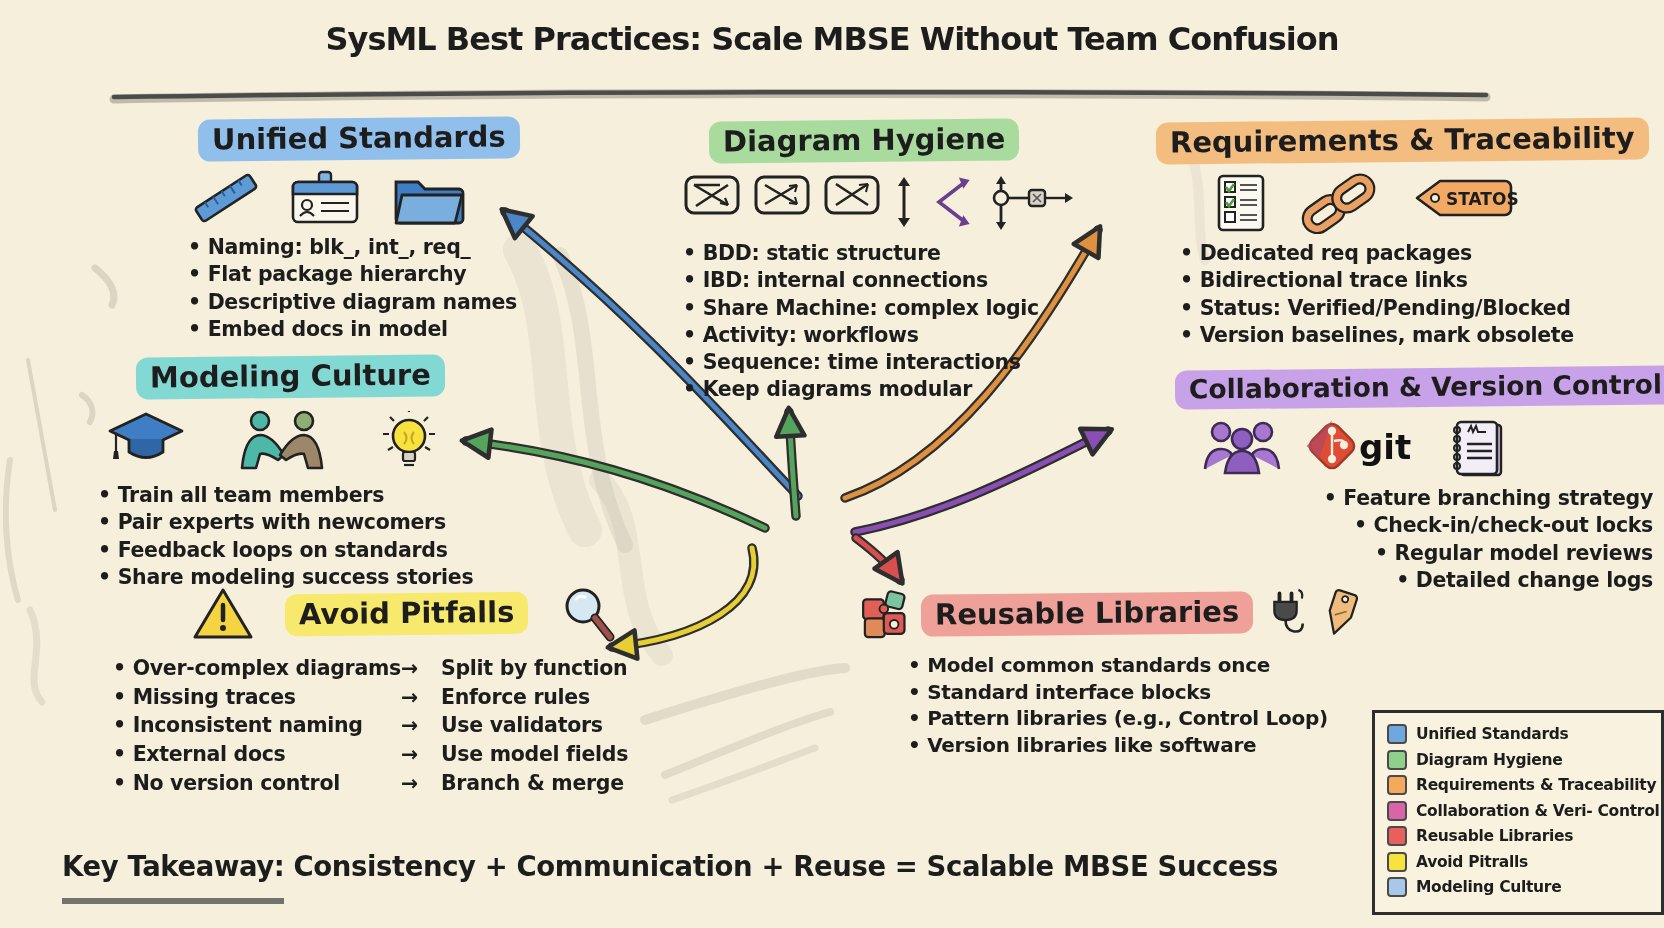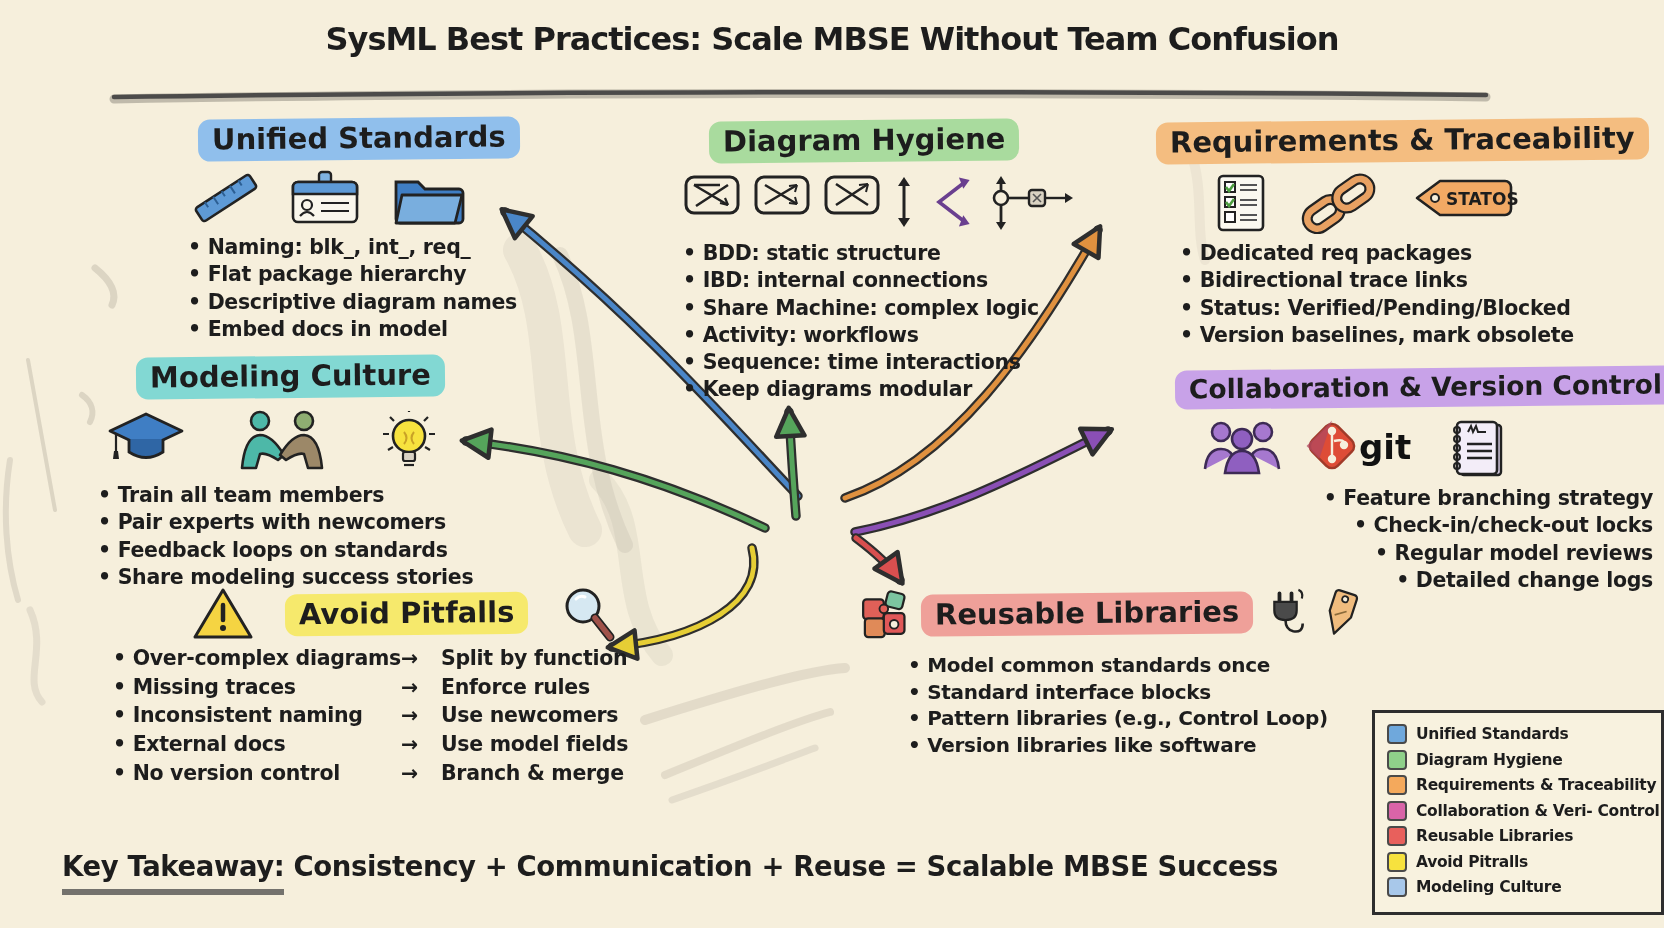--- a/index.html
+++ b/index.html
@@ -47,35 +47,35 @@
   .sec-culture .sec-title{margin-left:38px;}
   .sec-culture .icons-row{gap:44px; margin-left:6px;}
 
   .sec-collab{left:1175px; top:368px; width:478px;}
   .sec-collab .sec-title{font-size:26.5px;}
   .sec-collab .icons-row{gap:18px; margin-left:24px;}
   .sec-collab .bullets{margin-left:28px;text-align:right;}
 
   .sec-pitfalls{left:113px; top:584px; width:548px;}
   .pit-title-row{display:flex; align-items:center; gap:30px; margin-left:78px;}
-  .pit-rows{font-size:20.5px; font-weight:bold; letter-spacing:-0.3px;}
+  .pit-rows{margin-top:10px; font-size:20.5px; font-weight:bold; letter-spacing:-0.3px;}
   .pit-row{display:grid; grid-template-columns:288px 40px auto; line-height:1.4; white-space:nowrap;}
   .pit-problem::before{content:"• ";}
   .pit-arrow{text-align:left;}
 
   .sec-libraries{left:858px; top:582px; width:505px;}
   .lib-title-row{display:flex; align-items:center; gap:10px;}
   .sec-libraries .bullets{margin-left:50px; font-size:20px;}
 
   
   .key-takeaway{
     left:62px; top:850px; font-size:27.5px; font-weight:bold;
     letter-spacing:-0.4px; white-space:nowrap;
   }
-  .kt-label{border-bottom:6px solid rgba(72,72,72,.75); padding-bottom:7px;}
+  .kt-label{border-bottom:6px solid rgba(72,72,72,.75); padding-bottom:16px;}
 
   
   .legend{
     left:1372px; top:710px; width:292px; box-sizing:border-box;
     border:3px solid #2e2e2e; background:#f8f2df;
     padding:11px 10px 9px 12px;
   }
   .legend-row{display:flex; align-items:center; gap:9px; margin-bottom:5.5px;}
   .legend-swatch{
     width:20px; height:20px; flex:0 0 20px;
@@ -372,21 +372,21 @@
         <span class="pit-solution">Split by function</span>
       </div>
       <div class="pit-row">
         <span class="pit-problem">Missing traces</span>
         <span class="pit-arrow">→</span>
         <span class="pit-solution">Enforce rules</span>
       </div>
       <div class="pit-row">
         <span class="pit-problem">Inconsistent naming</span>
         <span class="pit-arrow">→</span>
-        <span class="pit-solution">Use newcomers</span>
+        <span class="pit-solution">Use validators</span>
       </div>
       <div class="pit-row">
         <span class="pit-problem">External docs</span>
         <span class="pit-arrow">→</span>
         <span class="pit-solution">Use model fields</span>
       </div>
       <div class="pit-row">
         <span class="pit-problem">No version control</span>
         <span class="pit-arrow">→</span>
         <span class="pit-solution">Branch &amp; merge</span>

